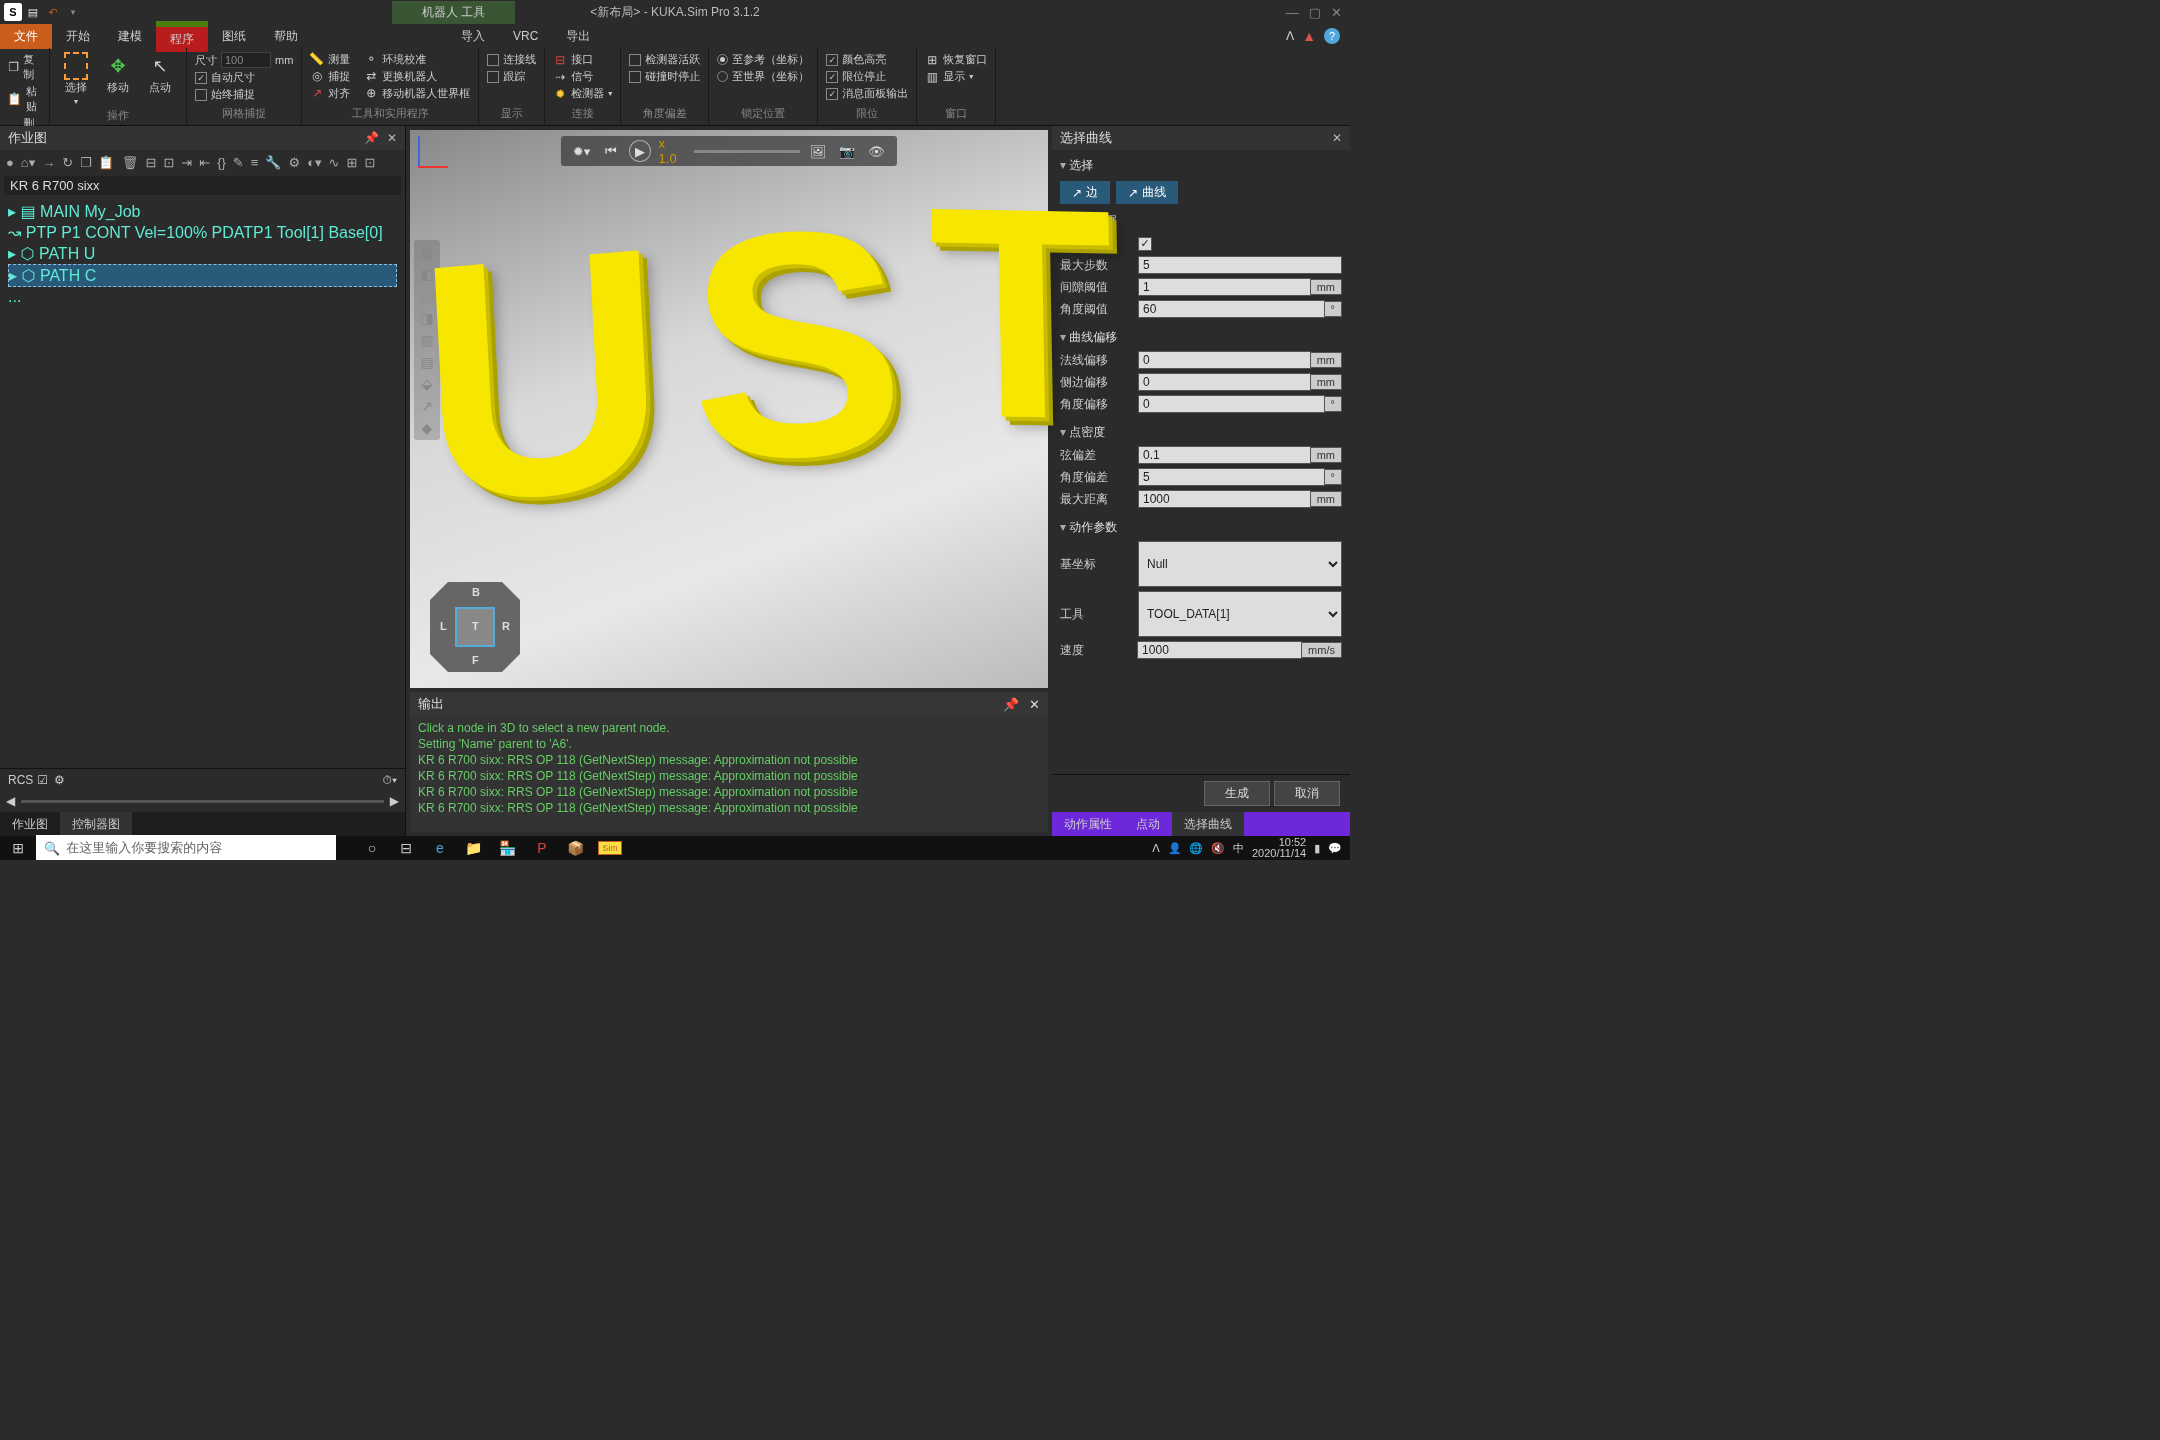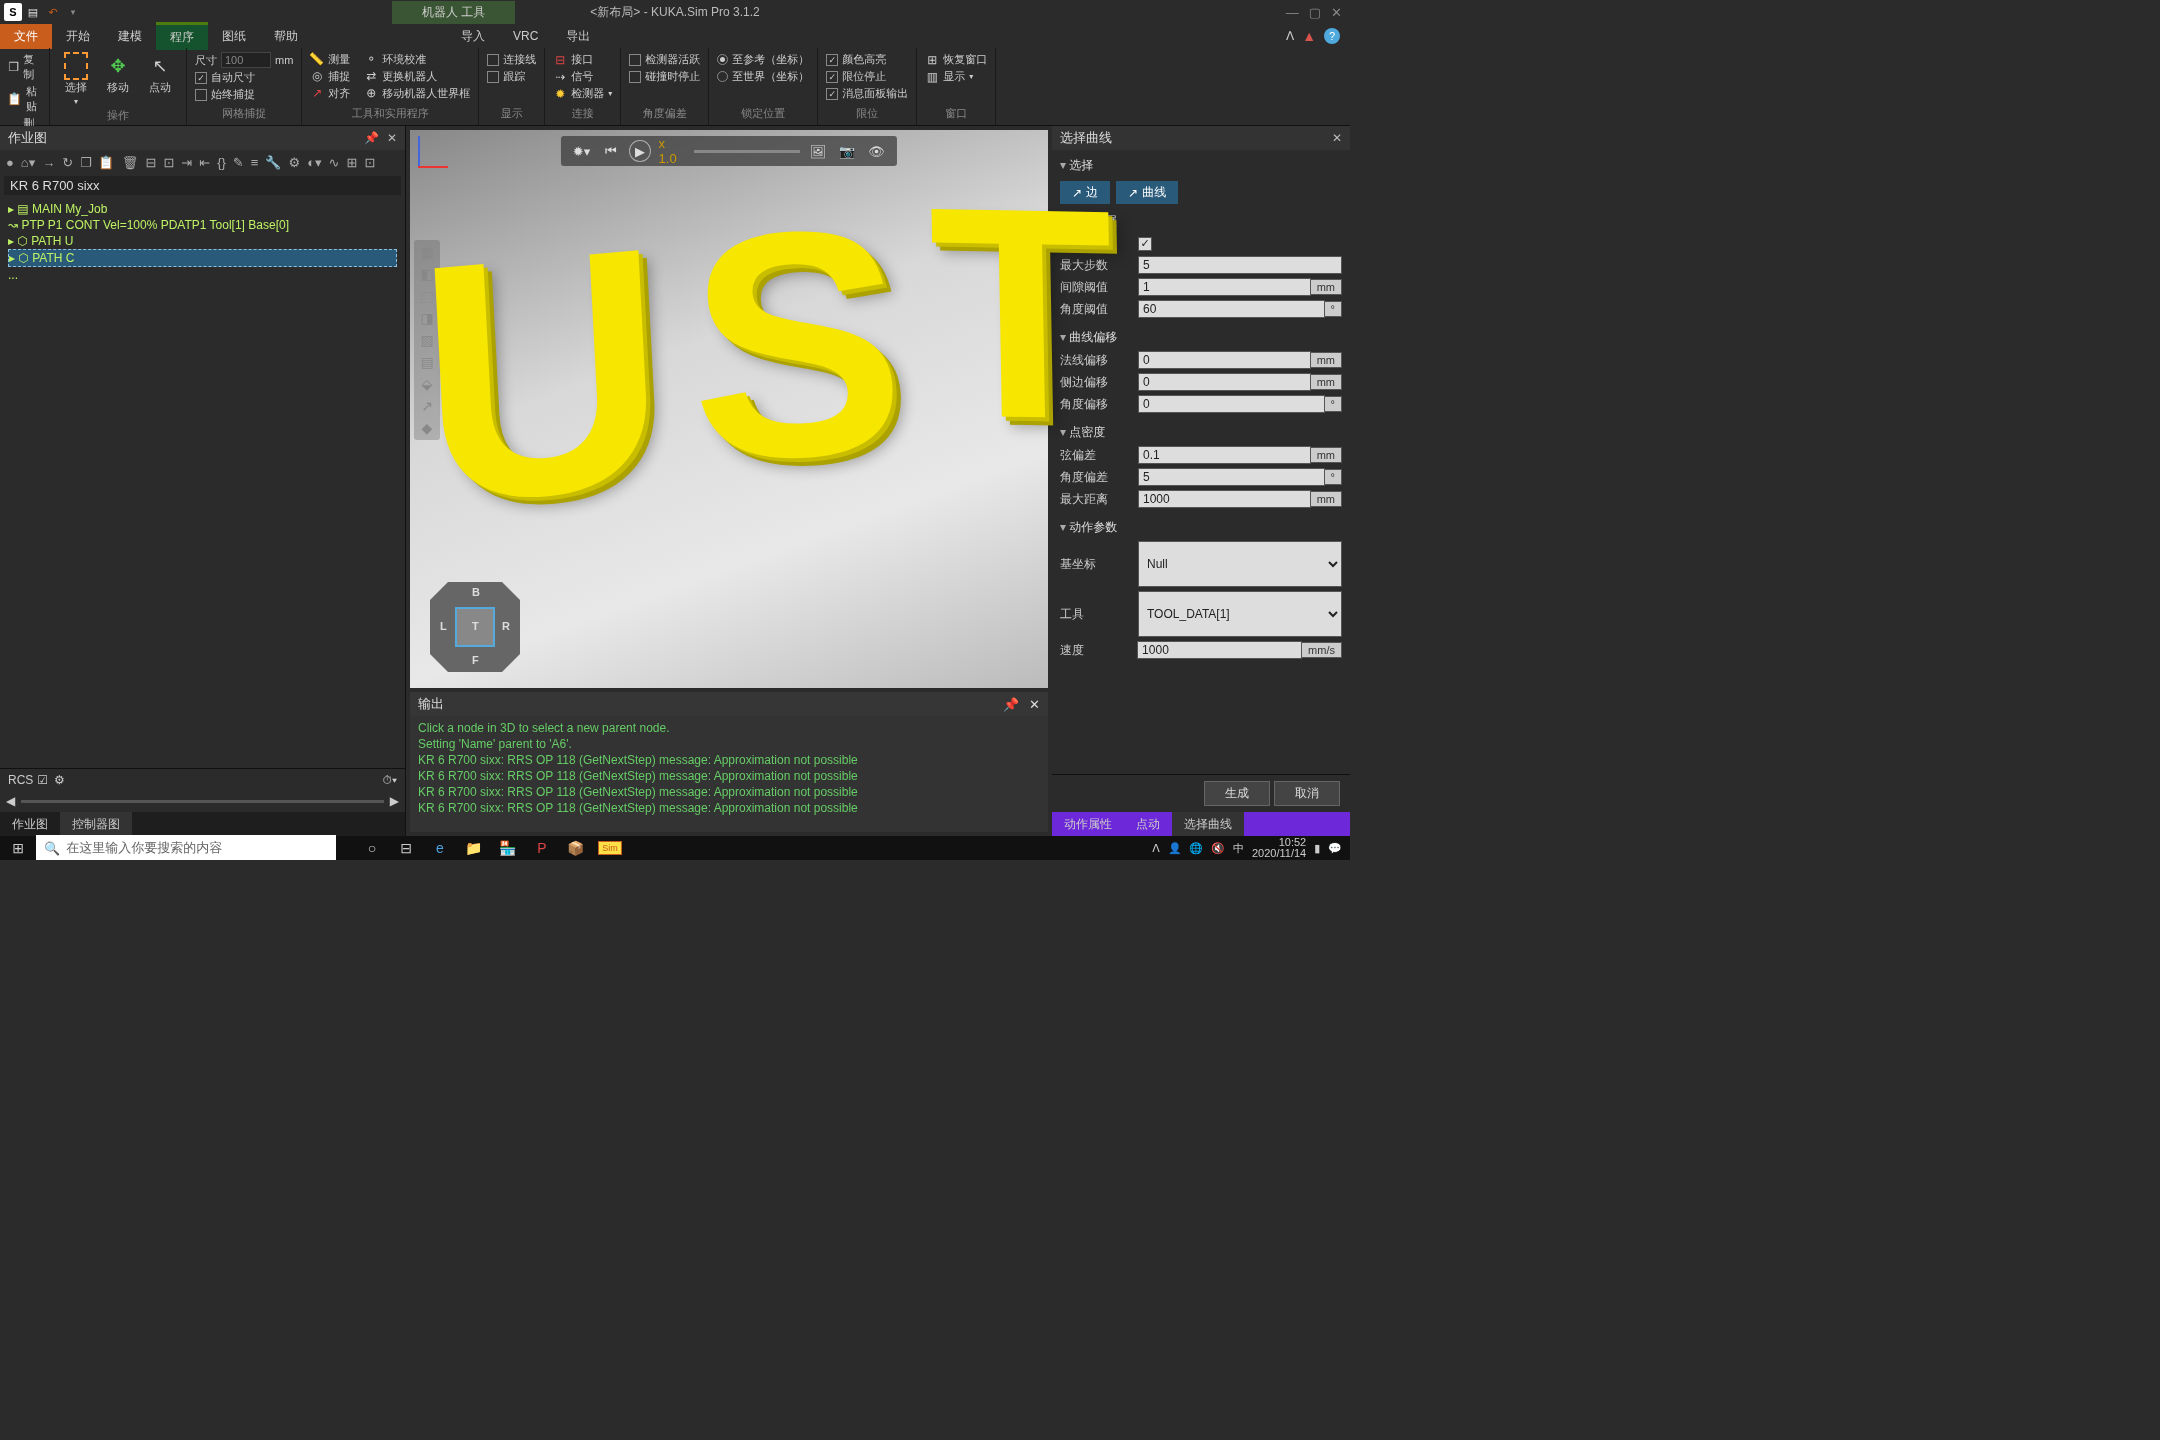--- a/index.html
+++ b/index.html
@@ -7,21 +7,21 @@
 .titlebar{height:24px;background:#2b2b2b;display:flex;align-items:center;color:#aaa}
 .tb-left{display:flex;gap:2px;padding-left:4px;align-items:center}
 .tb-left .ico{width:18px;height:18px;display:flex;align-items:center;justify-content:center;font-size:11px}
 .s-ico{background:#fff;color:#000;font-weight:bold;border-radius:2px}
 .tb-robot{margin-left:310px;background:#3a5533;padding:3px 30px;font-size:12px;color:#ccc}
 .tb-title{position:absolute;left:50%;transform:translateX(-50%);color:#bbb;font-size:12px}
 .tb-right{margin-left:auto;display:flex;gap:10px;padding-right:8px;font-size:13px;color:#888}
 .menubar{height:24px;background:#2b2b2b;display:flex;align-items:center}
 .menubar .tab{padding:4px 14px;color:#ccc;font-size:12px}
 .menubar .file{background:#c85d1c;color:#fff}
-.menubar .active{background:#14532d;border-top:3px solid #4d7c0f}
+.menubar .active{background:#b91c1c;border-top:6px solid #4d7c0f}
 .menubar .spacer{width:135px}
 .menubar .right{margin-left:auto;display:flex;gap:8px;padding-right:10px;align-items:center}
 .warn{color:#d9534f;font-size:14px}
 .help{background:#4fa9dc;color:#fff;border-radius:50%;width:16px;height:16px;display:flex;align-items:center;justify-content:center;font-size:11px}
 .ribbon{height:78px;background:#2b2b2b;display:flex;border-bottom:1px solid #111}
 .rgroup{border-right:1px solid #1a1a1a;padding:2px 8px;display:flex;flex-direction:column;position:relative}
 .rgroup .body{flex:1;display:flex;gap:6px;align-items:flex-start;padding-top:2px}
 .rgroup .label{text-align:center;color:#888;font-size:11px;padding-bottom:2px}
 .bigbtn{display:flex;flex-direction:column;align-items:center;gap:2px;padding:2px 6px;color:#ccc;font-size:11px}
 .bigbtn .bicon{width:24px;height:24px;display:flex;align-items:center;justify-content:center;font-size:18px}
@@ -37,21 +37,21 @@
 .sicon{width:14px;height:14px;font-size:12px;display:inline-flex;align-items:center;justify-content:center}
 .dim{display:flex;align-items:center;gap:4px}
 .dim input{width:50px;background:#222;border:1px solid #444;color:#888;font-size:11px;padding:1px 3px}
 .main{position:absolute;top:126px;bottom:24px;left:0;right:0;display:flex}
 .left-panel{width:406px;background:#2b2b2b;border-right:1px solid #111;display:flex;flex-direction:column}
 .panel-hdr{height:24px;background:#333;display:flex;align-items:center;padding:0 8px;color:#ddd;font-size:13px}
 .panel-hdr .pbtns{margin-left:auto;display:flex;gap:8px;color:#bbb;font-size:12px}
 .toolbar2{height:24px;display:flex;align-items:center;gap:7px;padding:0 6px;color:#aaa;font-size:13px}
 .toolbar2 span{cursor:pointer}
 .treeroot{background:#222;padding:2px 6px;margin:2px 4px;font-size:13px;color:#ddd}
-.treebody{flex:1;overflow:auto;padding:4px 8px;font-size:12px;color:#bef264}
+.treebody{flex:1;overflow:auto;padding:4px 8px;font-size:16px;color:#5eead4}
 .treebody .item{padding:1px 0;white-space:nowrap}
 .treebody .sel{background:#2a5a7a;border:1px dashed #8fbfdd}
 .indent1{padding-left:20px}
 .indent2{padding-left:38px}
 .rcs-bar{height:22px;background:#2b2b2b;border-top:1px solid #111;display:flex;align-items:center;padding:0 8px;color:#ccc;font-size:12px}
 .rcs-bar .right{margin-left:auto}
 .slider-bar{height:22px;background:#2b2b2b;display:flex;align-items:center;padding:0 6px}
 .slider-bar .track{flex:1;height:3px;background:#555;margin:0 6px}
 .bottom-tabs{height:24px;background:#1e1e1e;display:flex}
 .bottom-tabs .bt{padding:4px 12px;color:#ccc;font-size:12px}

